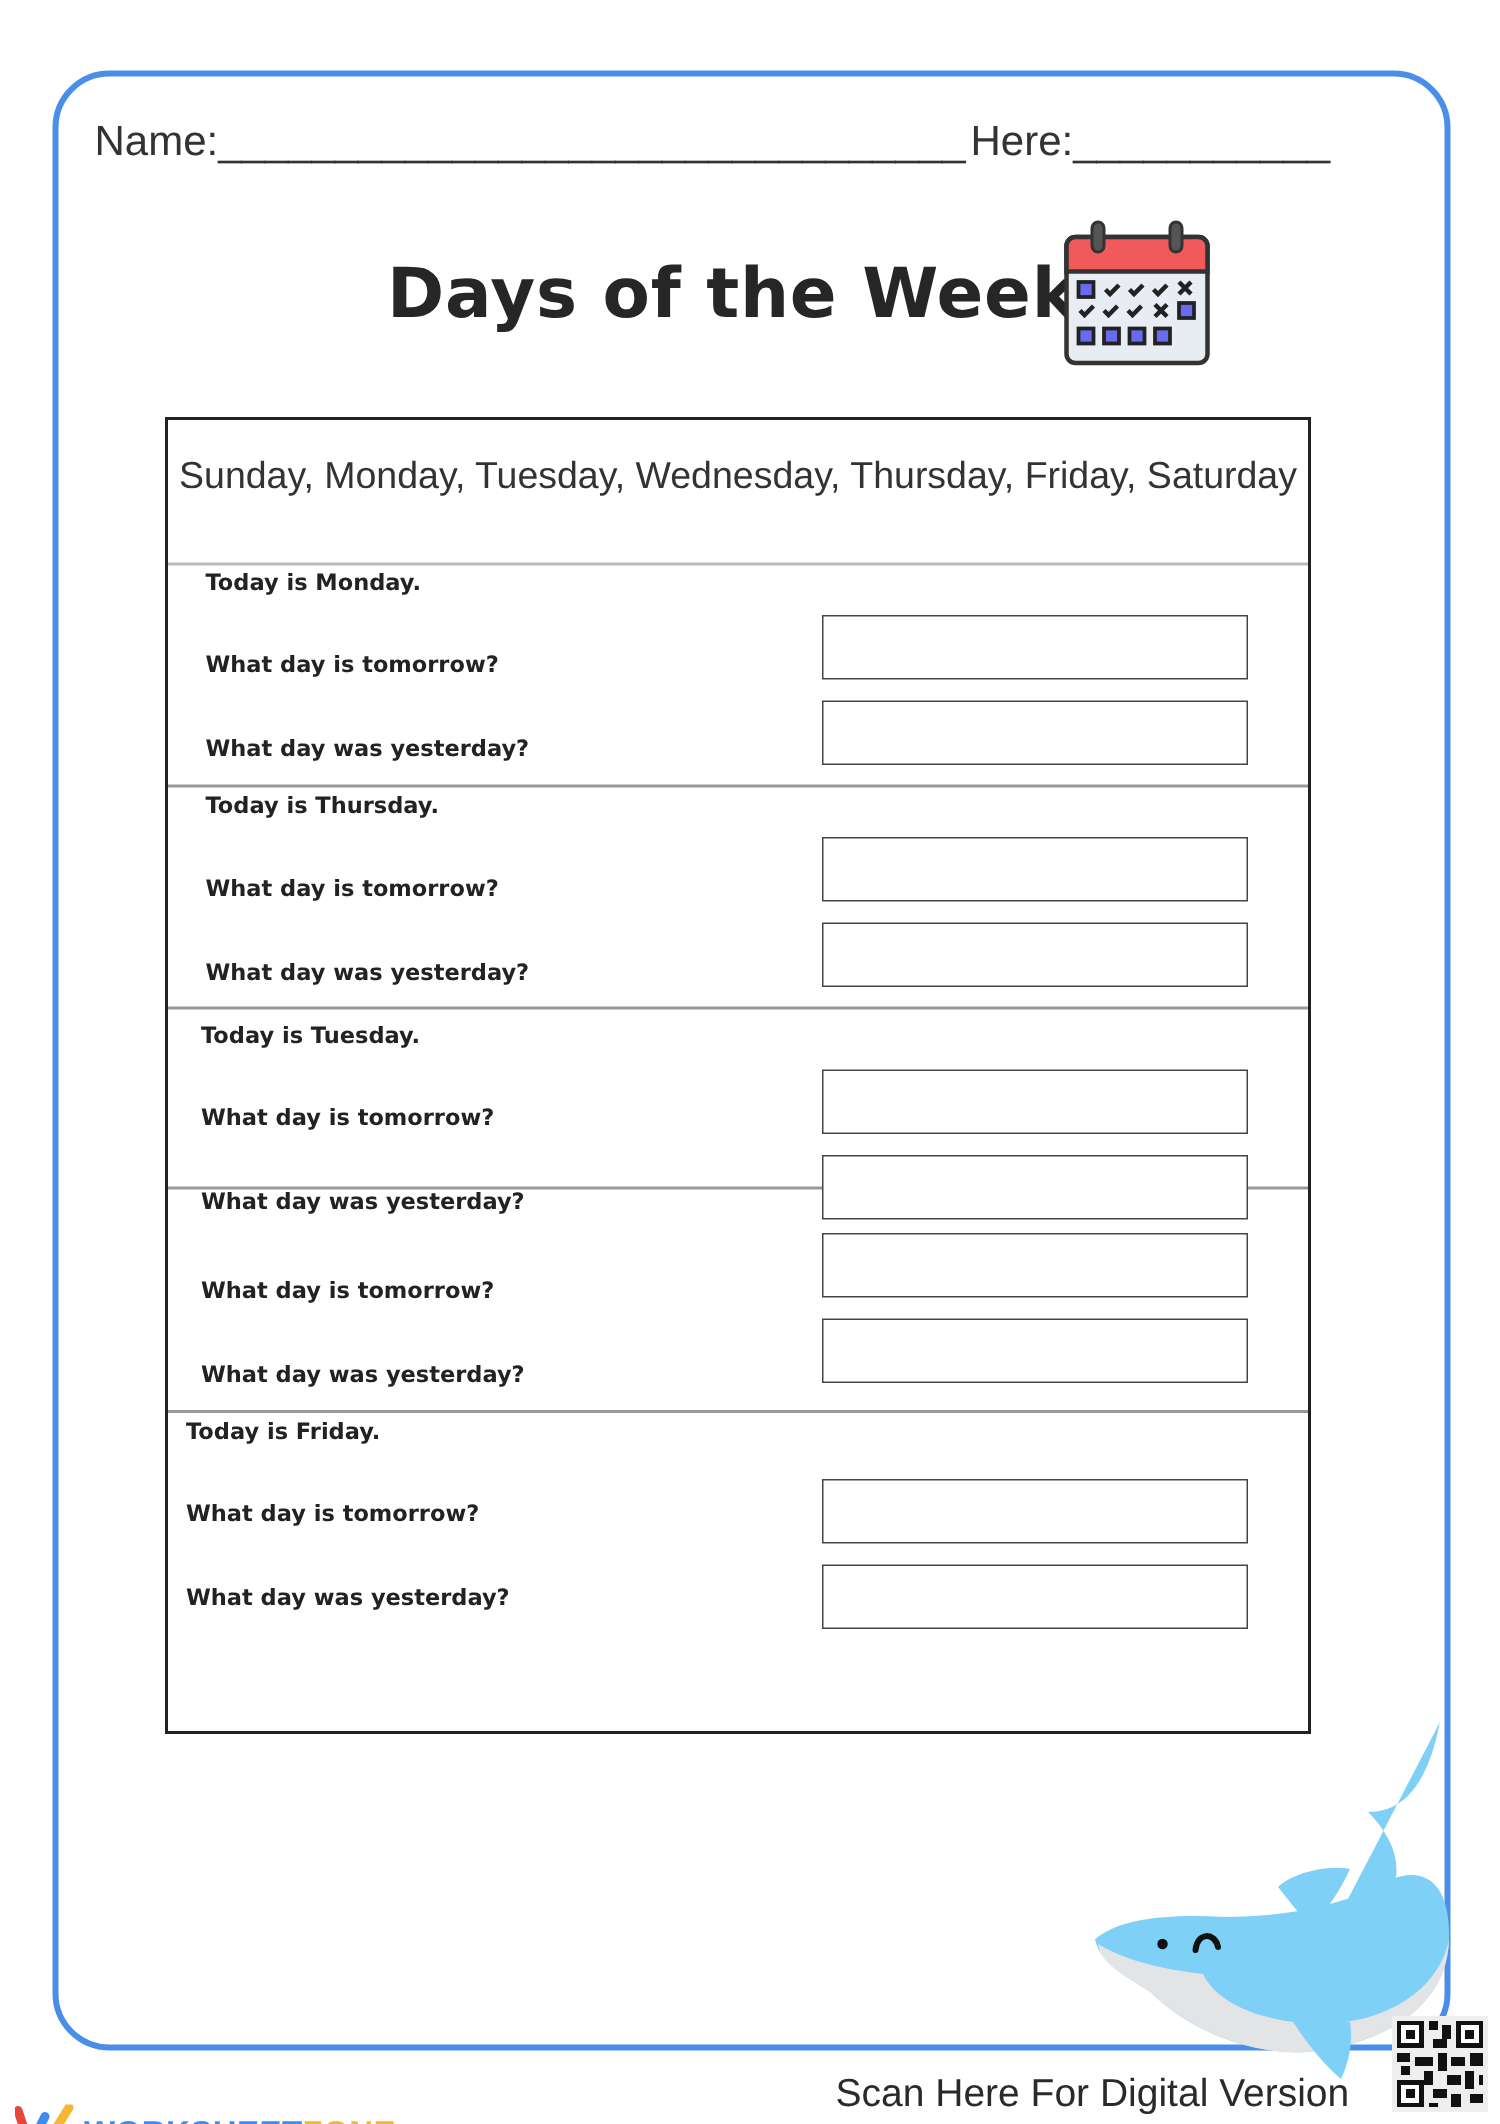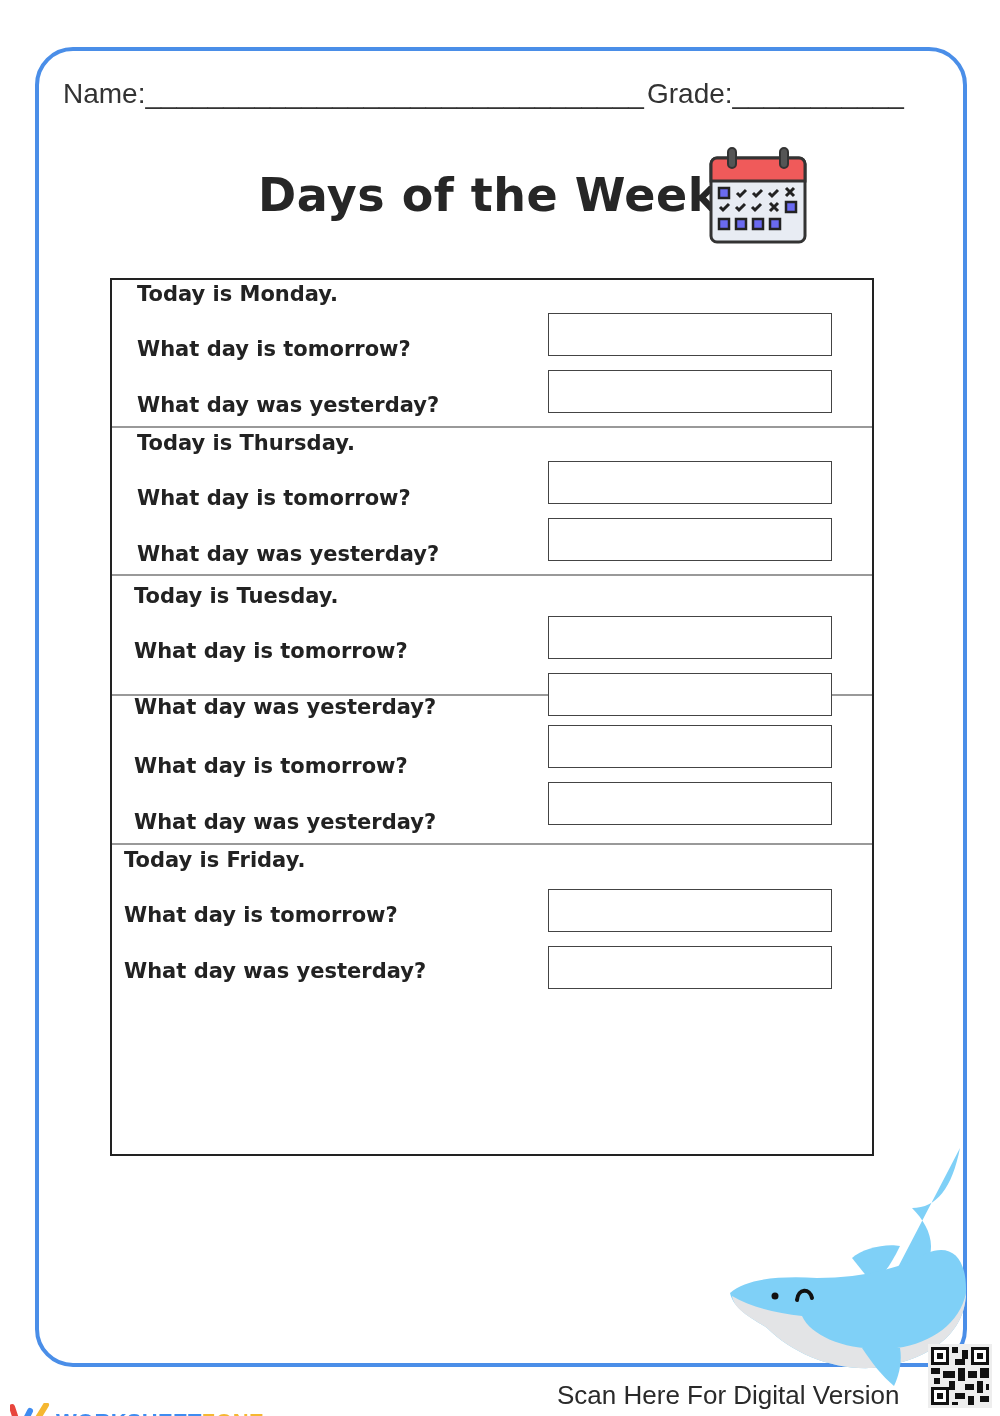--- a/index.html
+++ b/index.html
@@ -7,38 +7,38 @@
   .frame { position:absolute; left:35px; top:47px; width:924px; height:1312px; border:4px solid #4a8ee8; border-radius:38px; background:#fff; }
   .header-line { position:absolute; top:78px; font-family:"Liberation Sans", sans-serif; font-size:28px; color:#333; }
   .name-line { left:63px; }
   .grade-line { left:647px; }
   .title { position:absolute; left:258px; top:168px; font-size:46px; font-weight:bold; color:#262626; font-family:"DejaVu Sans", sans-serif; letter-spacing:0.5px; }
   .cal-icon { position:absolute; left:708px; top:146px; width:100px; height:100px; }
   .ws-table { position:absolute; left:110px; top:278px; width:760px; height:874px; border:2px solid #222; background:#fff; box-sizing:content-box; }
   .days-row { height:97px; border-bottom:2px solid #bbb; text-align:center; font-family:"Liberation Sans", sans-serif; font-size:25px; line-height:38px; padding-top:18px; box-sizing:border-box; color:#333; }
   .section { position:relative; border-bottom:2px solid #999; box-sizing:border-box; }
   .section.last { border-bottom:none; }
-  .q { position:absolute; font-size:21px; font-weight:bold; color:#222; white-space:nowrap; }
+  .q { position:absolute; font-size:15px; font-weight:bold; color:#222; white-space:nowrap; }
   .ans { position:absolute; left:436px; width:284px; height:43px; border:1.5px solid #444; background:#fff; box-sizing:border-box; }
   .footer-logo { position:absolute; left:10px; top:1403px; display:flex; align-items:flex-end; }
   .logo-mark { width:40px; height:32px; }
   .logo-text { font-family:"Liberation Sans", sans-serif; font-weight:bold; font-size:22px; margin-left:6px; letter-spacing:0.3px; }
   .logo-w { color:#3f8cf0; }
   .logo-z { color:#f5b731; }
   .scan-text { position:absolute; left:557px; top:1380px; font-family:"Liberation Sans", sans-serif; font-size:26px; color:#2a2a2a; }
   .qr { position:absolute; left:928px; top:1344px; width:64px; height:64px; background:#fff; }
   .shark { position:absolute; left:722px; top:1148px; width:250px; height:240px; }
 </style>
 </head>
 <body>
 
 <div class="frame"></div>
 
 <div class="header-line name-line">Name:________________________________</div>
-<div class="header-line grade-line">Grade:___________</div>
+<div class="header-line grade-line">Here:___________</div>
 
 <div class="title">Days of the Week</div>
 
 <svg class="cal-icon" viewBox="0 0 100 100">
   <rect x="3" y="12" width="94" height="84" rx="6" fill="#e8ecf3" stroke="#333" stroke-width="3"></rect>
   <path d="M3 35 V18 a6 6 0 0 1 6 -6 H91 a6 6 0 0 1 6 6 V35 Z" fill="#f05a5a" stroke="#333" stroke-width="3"></path>
   <rect x="20" y="2" width="8" height="20" rx="4" fill="#555" stroke="#333" stroke-width="2"></rect>
   <rect x="72" y="2" width="8" height="20" rx="4" fill="#555" stroke="#333" stroke-width="2"></rect>
   <rect x="11" y="42" width="10" height="10" fill="#6a6af0" stroke="#222" stroke-width="2.5"></rect>
   <path d="M29 47 l3 3 l6 -6 M45 47 l3 3 l6 -6 M61 47 l3 3 l6 -6" stroke="#222" stroke-width="3" fill="none"></path>
@@ -46,20 +46,21 @@
   <path d="M12 61 l3 3 l6 -6 M28 61 l3 3 l6 -6 M44 61 l3 3 l6 -6" stroke="#222" stroke-width="3" fill="none"></path>
   <path d="M62 57 l8 8 M70 57 l-8 8" stroke="#222" stroke-width="3"></path>
   <rect x="78" y="56" width="10" height="10" fill="#6a6af0" stroke="#222" stroke-width="2.5"></rect>
   <rect x="11" y="73" width="10" height="10" fill="#6a6af0" stroke="#222" stroke-width="2.5"></rect>
   <rect x="28" y="73" width="10" height="10" fill="#6a6af0" stroke="#222" stroke-width="2.5"></rect>
   <rect x="45" y="73" width="10" height="10" fill="#6a6af0" stroke="#222" stroke-width="2.5"></rect>
   <rect x="62" y="73" width="10" height="10" fill="#6a6af0" stroke="#222" stroke-width="2.5"></rect>
 </svg>
 
 <div class="ws-table">
+  <div class="days-row">Sunday, Monday, Tuesday, Wednesday, Thursday, Friday, Saturday</div>
 
   <div class="section" style="height:148px;">
     <div class="q" style="left:25px; top:2px;">Today is Monday.</div>
     <div class="q" style="left:25px; top:57px;">What day is tomorrow?</div>
     <div class="q" style="left:25px; top:113px;">What day was yesterday?</div>
     <div class="ans" style="top:33px;"></div>
     <div class="ans" style="top:90px;"></div>
   </div>
 
   <div class="section" style="height:148px;">

